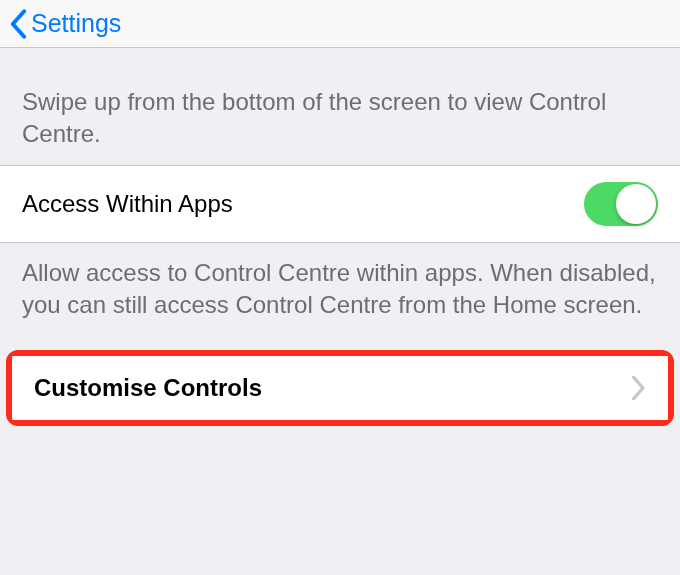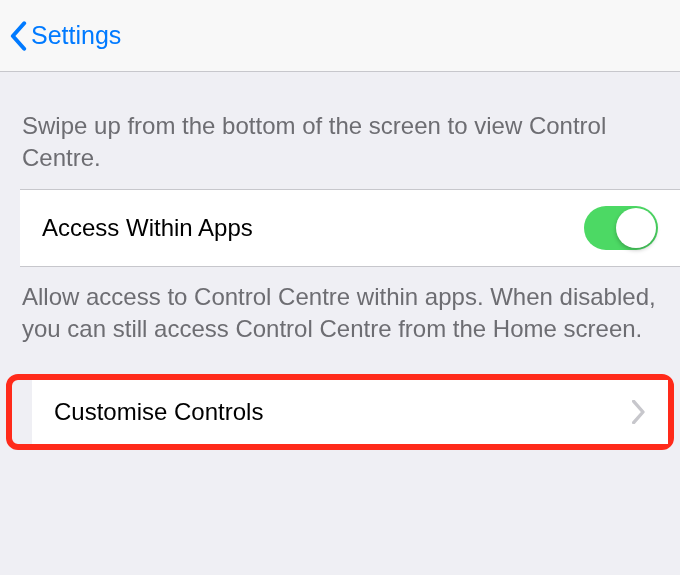--- a/index.html
+++ b/index.html
@@ -9,21 +9,21 @@
     }
     body {
       font-family: -apple-system, "Helvetica Neue", Helvetica, Arial, sans-serif;
       background: #efeff4;
       width: 680px;
       height: 575px;
       overflow: hidden;
     }
     .nav-bar {
       background: #f8f8f8;
-      height: 72px;
+      height: 48px;
       border-bottom: 1px solid #c7c7cc;
       position: relative;
       display: flex;
       align-items: center;
     }
     .back-button {
       display: flex;
       align-items: center;
       color: #007aff;
       font-size: 25px;
@@ -57,21 +57,20 @@
     }
     .row {
       background: #fff;
       border-top: 1px solid #c7c7cc;
       border-bottom: 1px solid #c7c7cc;
       display: flex;
       align-items: center;
       justify-content: space-between;
       padding: 16px 22px;
       min-height: 64px;
-      margin-left: 20px;
     }
     .row-label {
       font-size: 24px;
       color: #000;
     }
     .toggle {
       width: 74px;
       height: 44px;
       background: #4cd964;
       border-radius: 22px;
@@ -89,20 +88,21 @@
       box-shadow: 0 2px 4px rgba(0,0,0,0.25);
     }
     .highlight-box {
       border: 6px solid #ff2a1a;
       border-radius: 12px;
       margin: 0 6px;
     }
     .highlight-box .row {
       border-top: none;
       border-bottom: none;
+      font-weight: bold;
     }
     .disclosure {
       width: 14px;
       height: 24px;
       color: #c7c7cc;
     }
   </style>
 </head>
 <body>
 

